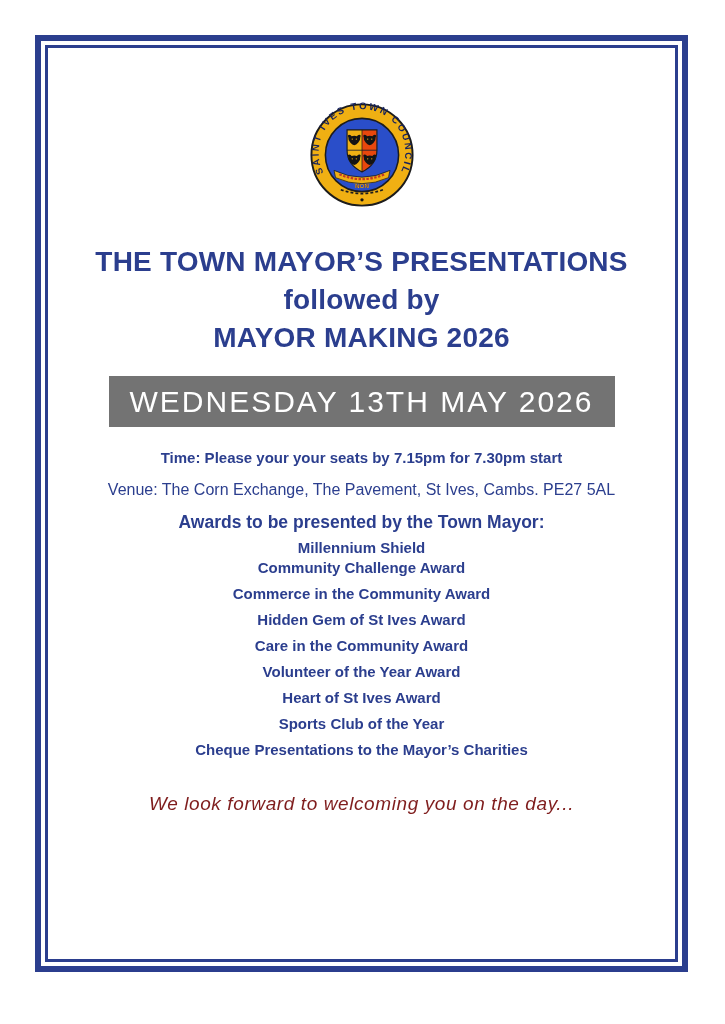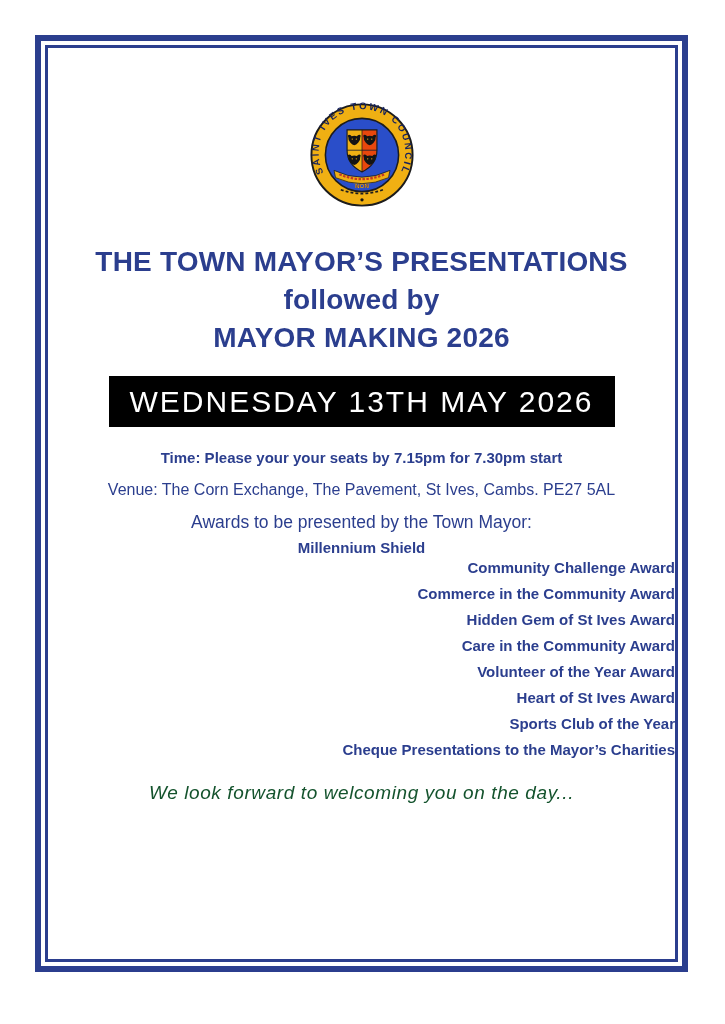--- a/index.html
+++ b/index.html
@@ -36,52 +36,52 @@
 
   .subtitle-block { margin-top: 3px; }
   .subtitle-line {
     font-size: 13.5px; font-weight: bold; color: #3d5ba6;
     line-height: 19px;
   }
 
   .date-banner {
     margin: 19px auto 0 auto;
     width: 506px; height: 51px;
-    background: #000000;
+    background: #737373;
     color: #ffffff;
     font-size: 30px;
     letter-spacing: 2px;
     line-height: 51px;
     font-weight: normal;
     white-space: nowrap;
   }
 
   .time-line {
     margin-top: 21px;
     font-size: 15px; font-weight: bold; color: #2b3e8e; line-height: 20px;
   }
   .venue-line {
     margin-top: 12px;
     font-size: 16px; font-weight: normal; color: #2b3e8e; line-height: 20px;
   }
 
   .awards-heading {
     margin-top: 10px;
-    font-size: 17.5px; font-weight: normal; color: #2b3e8e; line-height: 24px;
+    font-size: 17.5px; font-weight: bold; color: #2b3e8e; line-height: 24px;
   }
   .awards-list { margin-top: 4px; }
   .award-item {
     font-size: 15px; font-weight: bold; color: #2b3e8e; line-height: 20px;
   }
-  .award-item + .award-item { margin-top: 6px; text-align: right; }
+  .award-item + .award-item { margin-top: 6px; }
   .award-item:nth-child(2) { margin-top: 0; }
 
   .closing-line {
-    margin-top: 22px;
-    font-size: 19px; font-style: italic; color: #14532d;
+    margin-top: 33px;
+    font-size: 19px; font-style: italic; color: #7f1d1d;
     letter-spacing: 0.6px;
   }
 </style>
 </head>
 <body>
 
 <div class="page">
   <div class="frame-outer">
     <div class="frame-inner">
 

